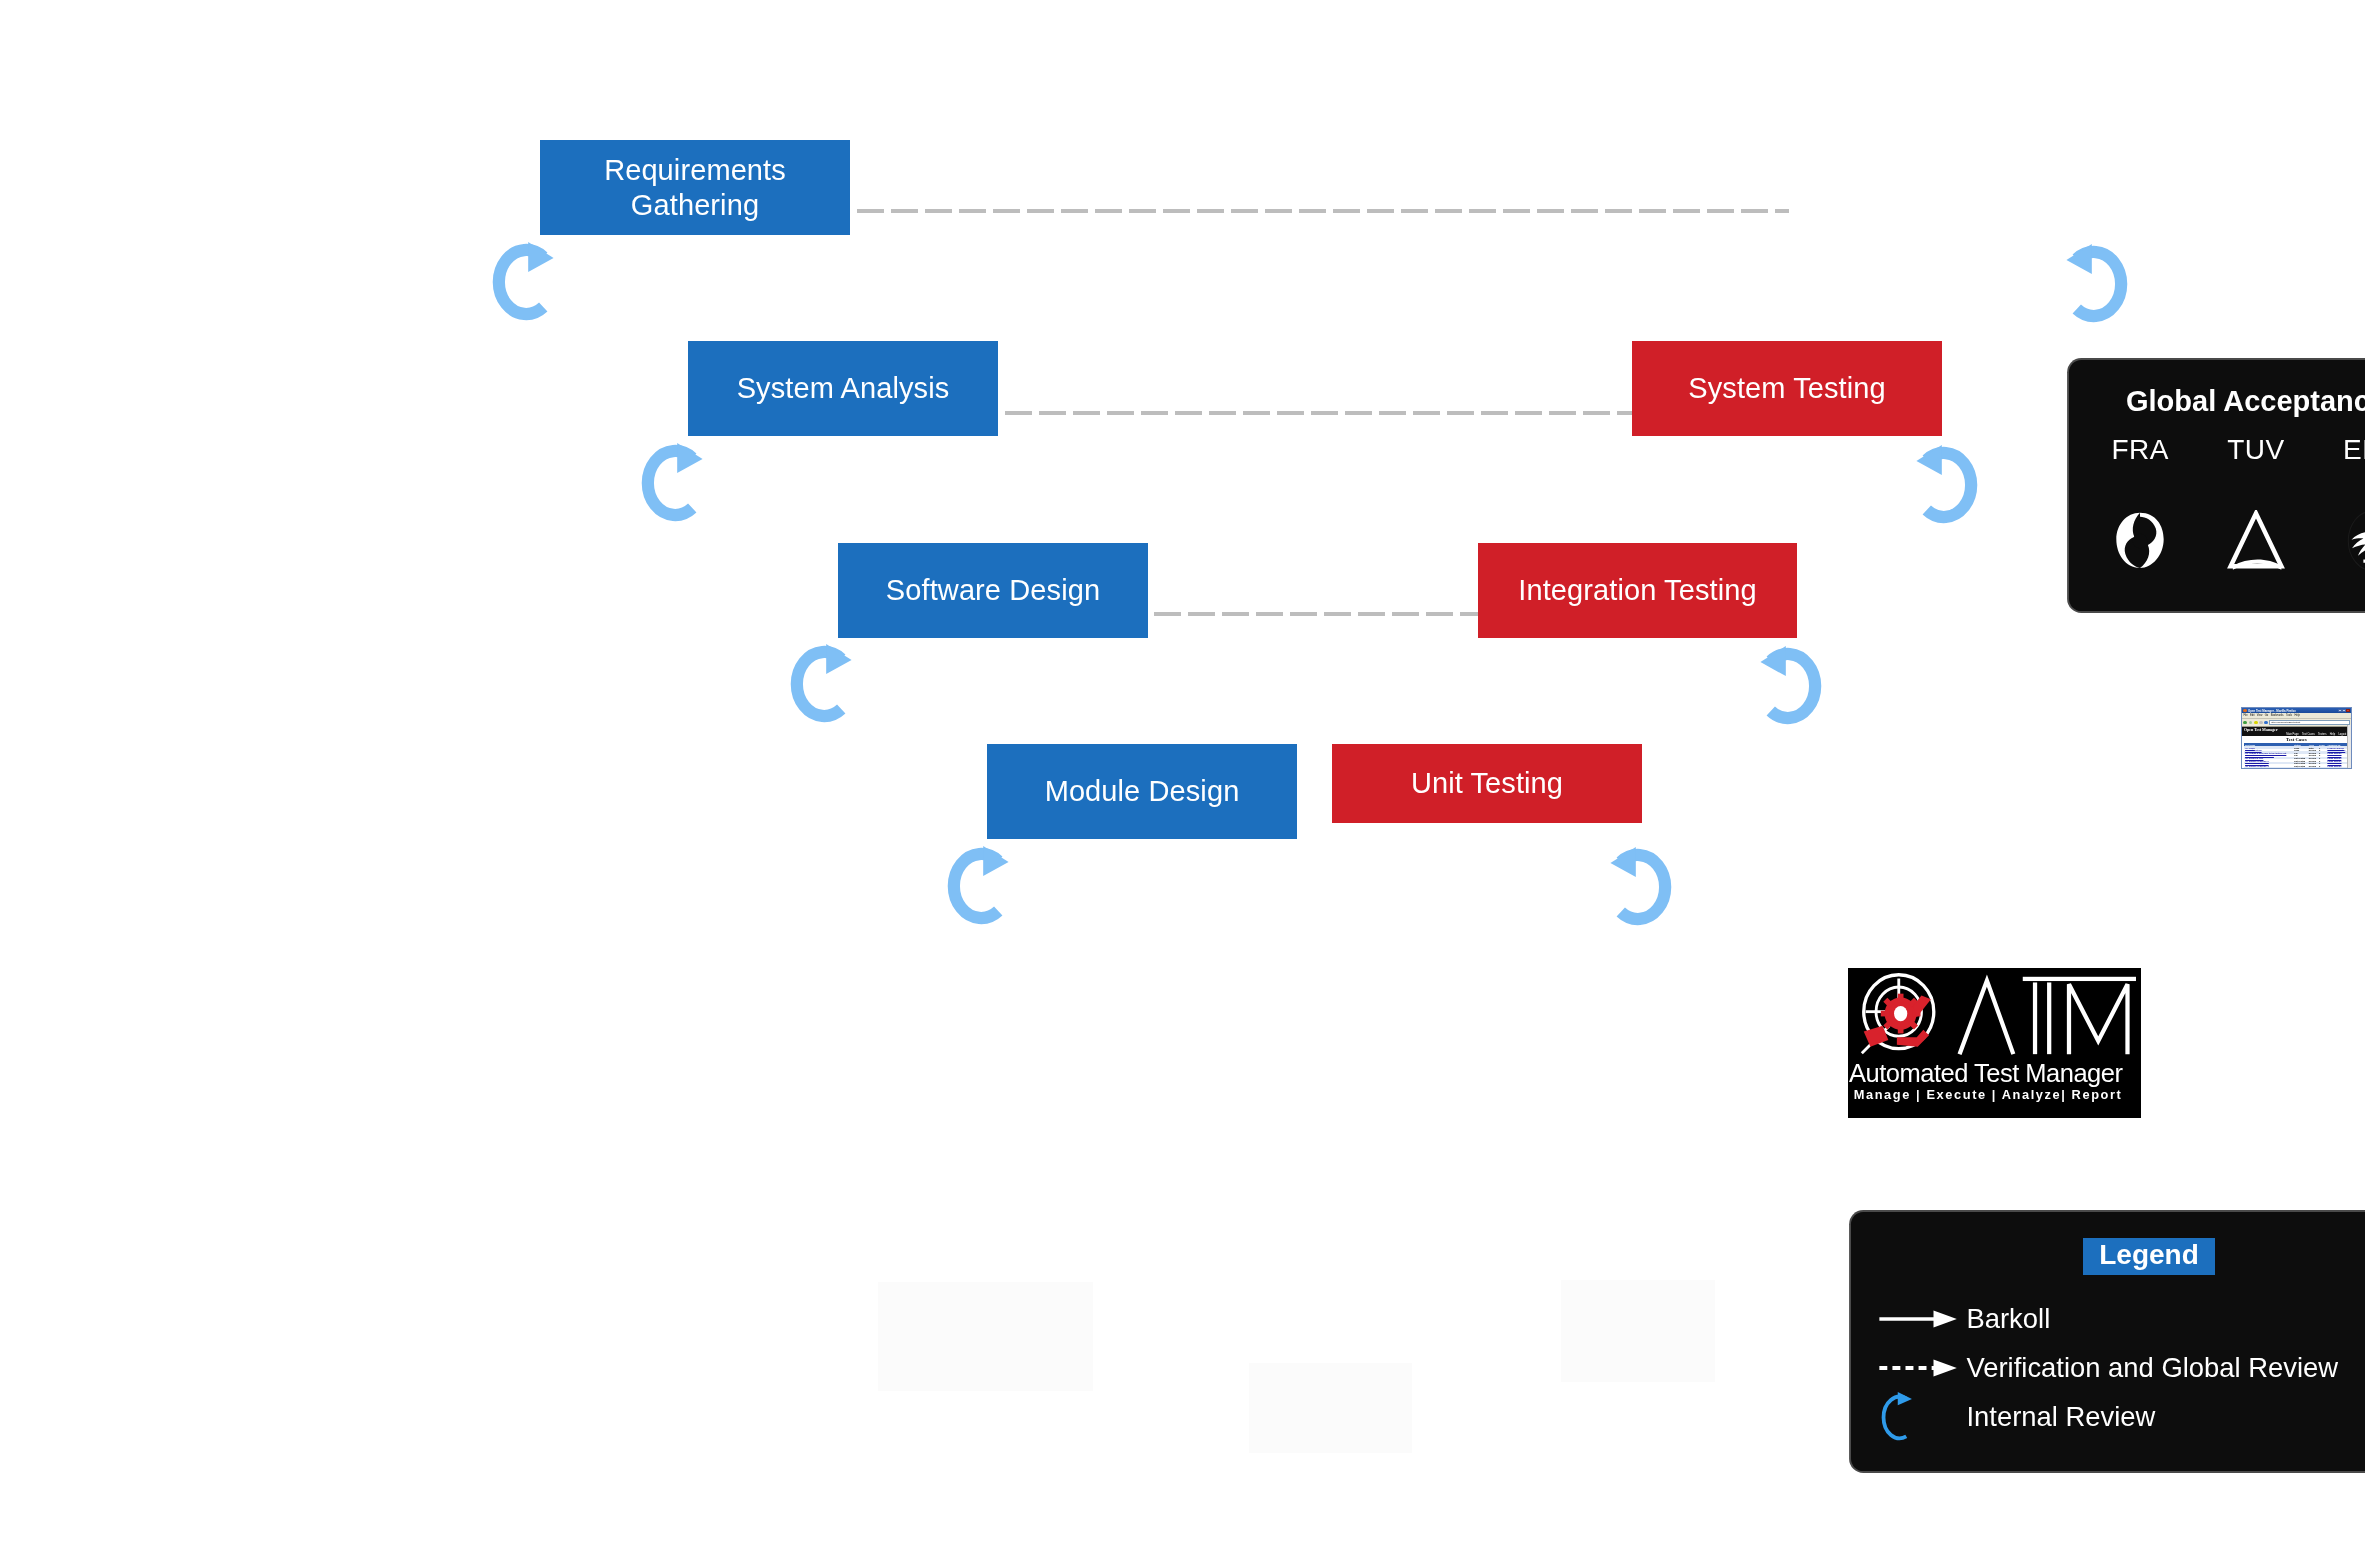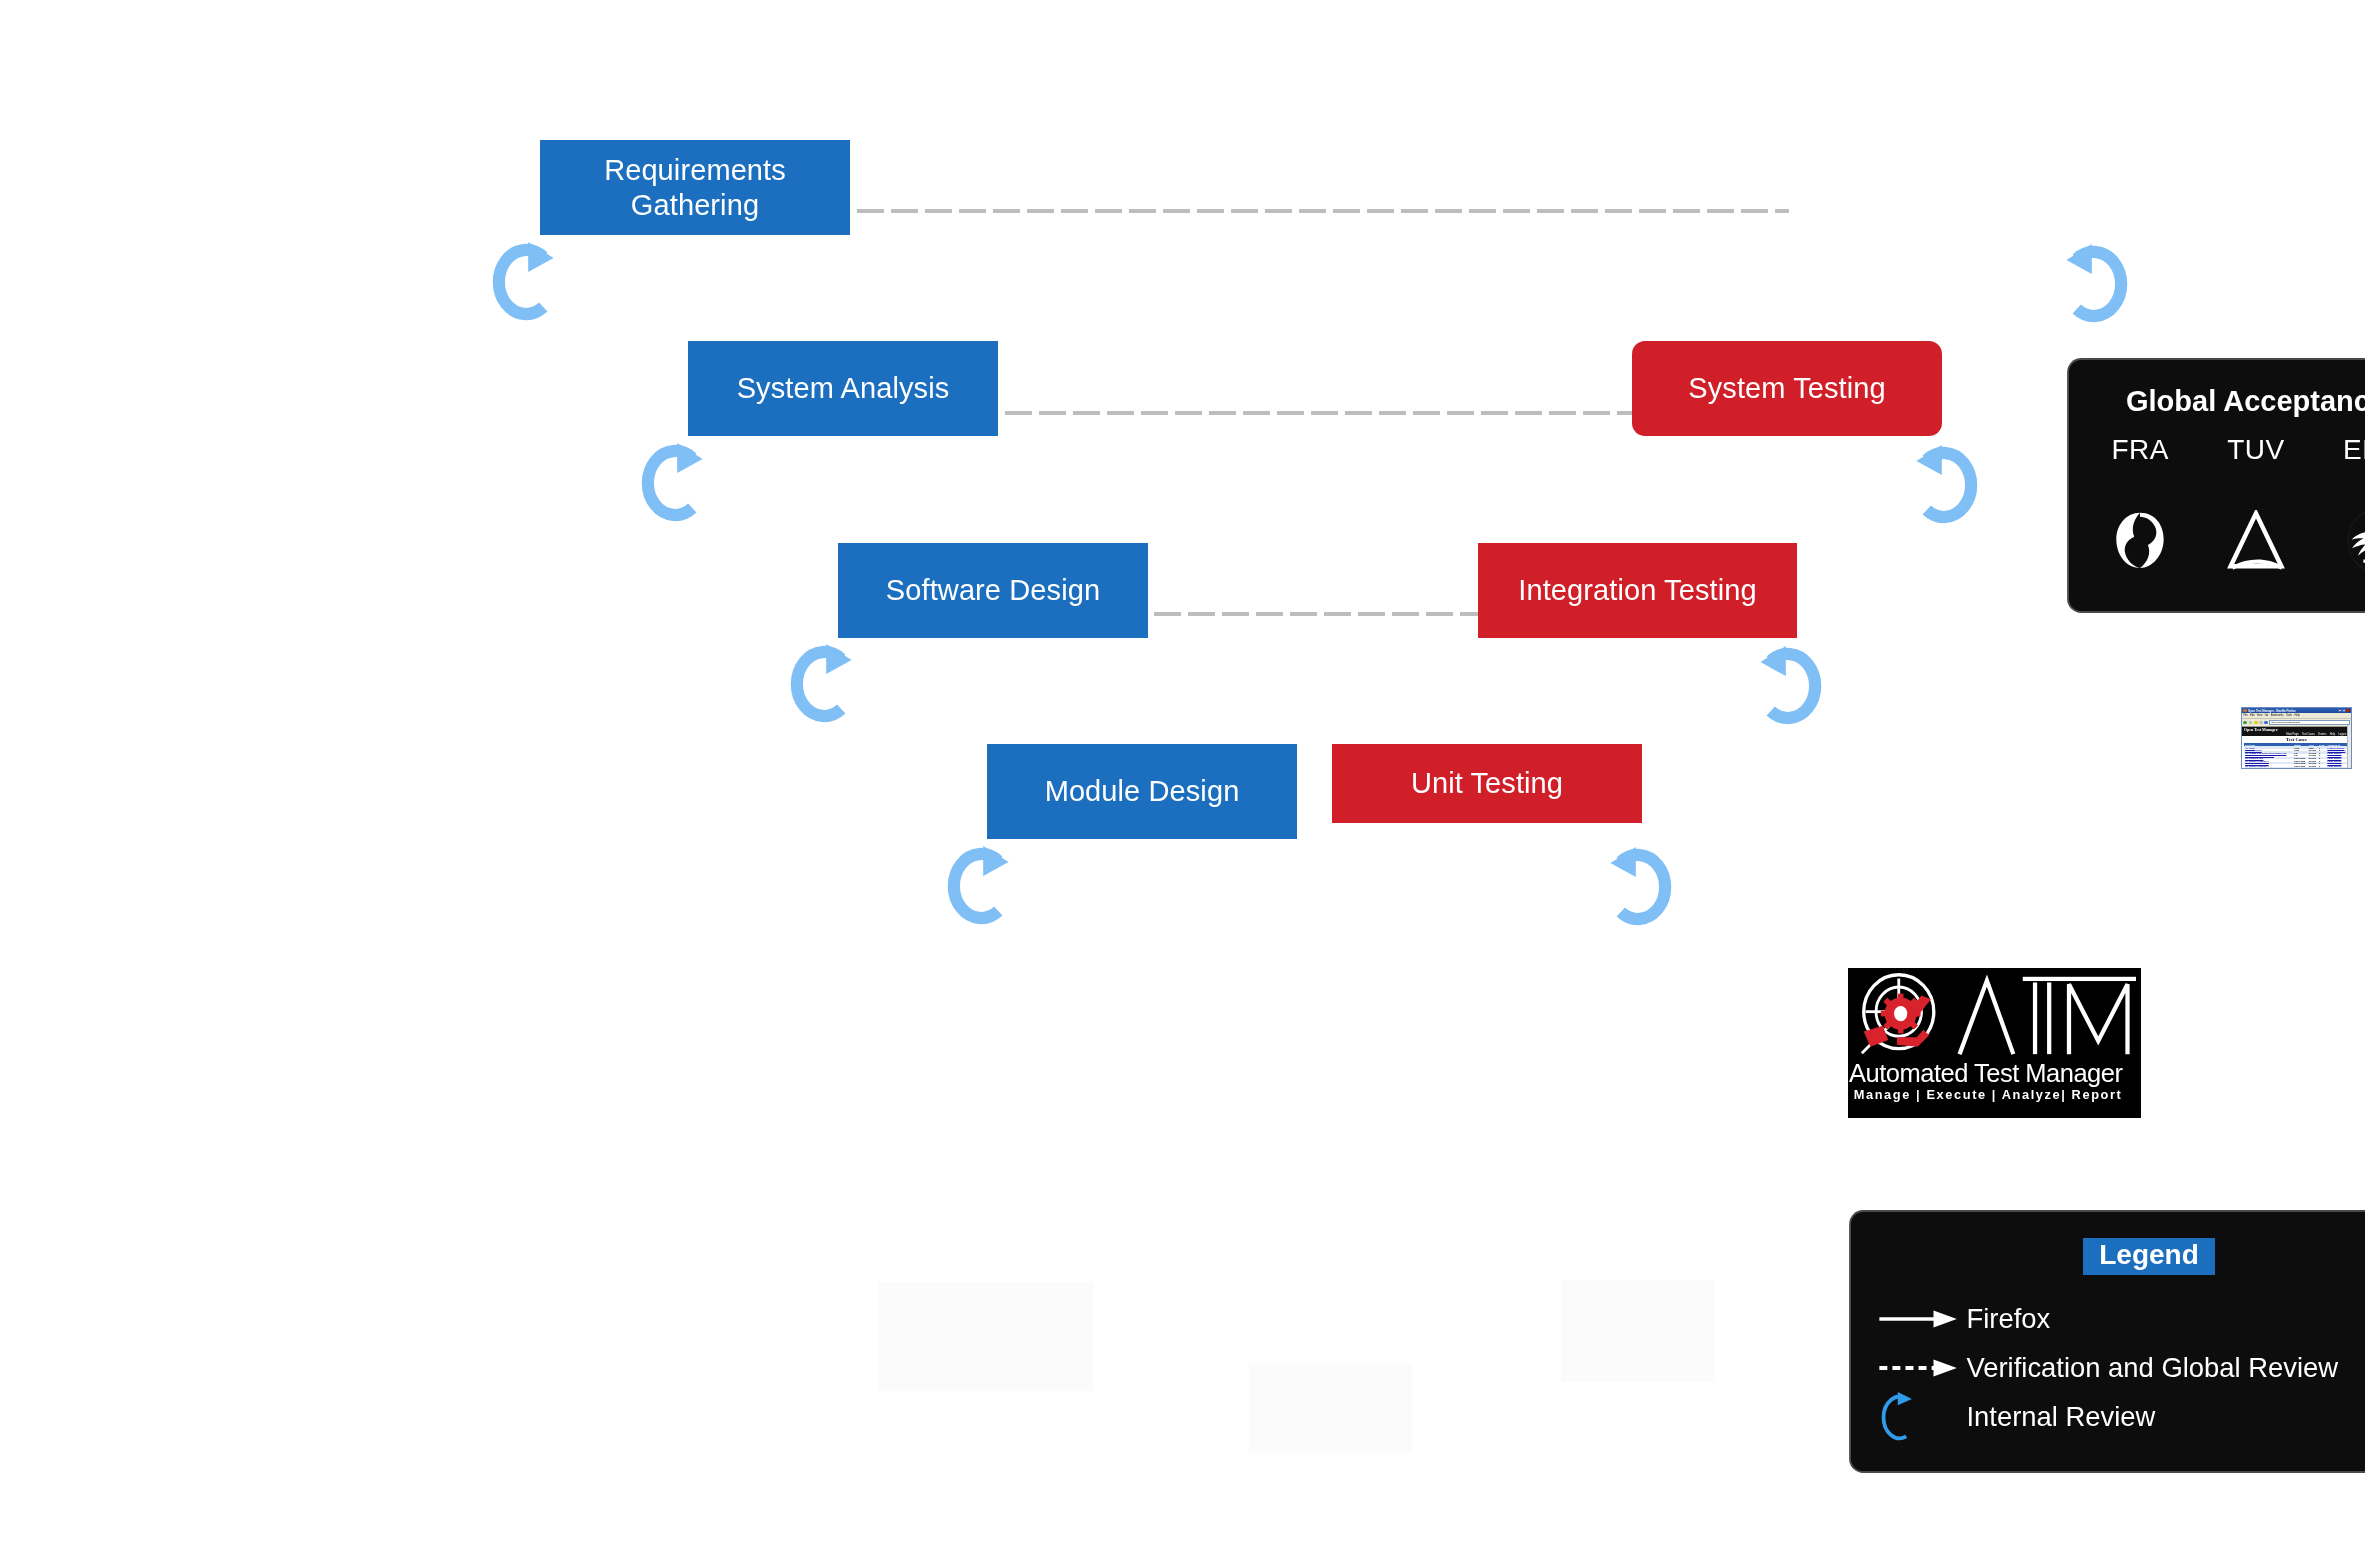--- a/index.html
+++ b/index.html
@@ -424,21 +424,21 @@
 
   <div class="phase-box blue" style="left:838px; top:543px; width:310px; height:95px;">
     <span>Software Design</span>
   </div>
 
   <div class="phase-box blue" style="left:987px; top:744px; width:310px; height:95px;">
     <span>Module Design</span>
   </div>
 
 
-  <div class="phase-box red" style="left:1632px; top:341px; width:310px; height:95px;border-radius:13px;">
+  <div class="phase-box red" style="left:1632px; top:341px; width:310px; height:95px;">
     <span>System Testing</span>
   </div>
 
   <div class="phase-box red" style="left:1478px; top:543px; width:319px; height:95px;">
     <span>Integration Testing</span>
   </div>
 
   <div class="phase-box red" style="left:1332px; top:744px; width:310px; height:79px;">
     <span>Unit Testing</span>
   </div>
@@ -497,21 +497,21 @@
     </div>
     <div class="legend-rows">
 
       <div class="legend-row">
         <div class="legend-glyph">
           <svg width="85" height="28" viewBox="0 0 180 60">
             <line x1="4" y1="30" x2="128" y2="30" stroke="#ffffff" stroke-width="8"></line>
             <polygon points="120,12 170,30 120,48" fill="#ffffff"></polygon>
           </svg>
         </div>
-        <div class="legend-text">Firefox</div>
+        <div class="legend-text">Barkoll</div>
       </div>
 
       <div class="legend-row">
         <div class="legend-glyph">
           <svg width="85" height="28" viewBox="0 0 180 60">
             <line x1="4" y1="30" x2="126" y2="30" stroke="#ffffff" stroke-width="9" stroke-dasharray="17 11"></line>
             <polygon points="120,12 170,30 120,48" fill="#ffffff"></polygon>
           </svg>
         </div>
         <div class="legend-text">Verification and Global Review</div>

